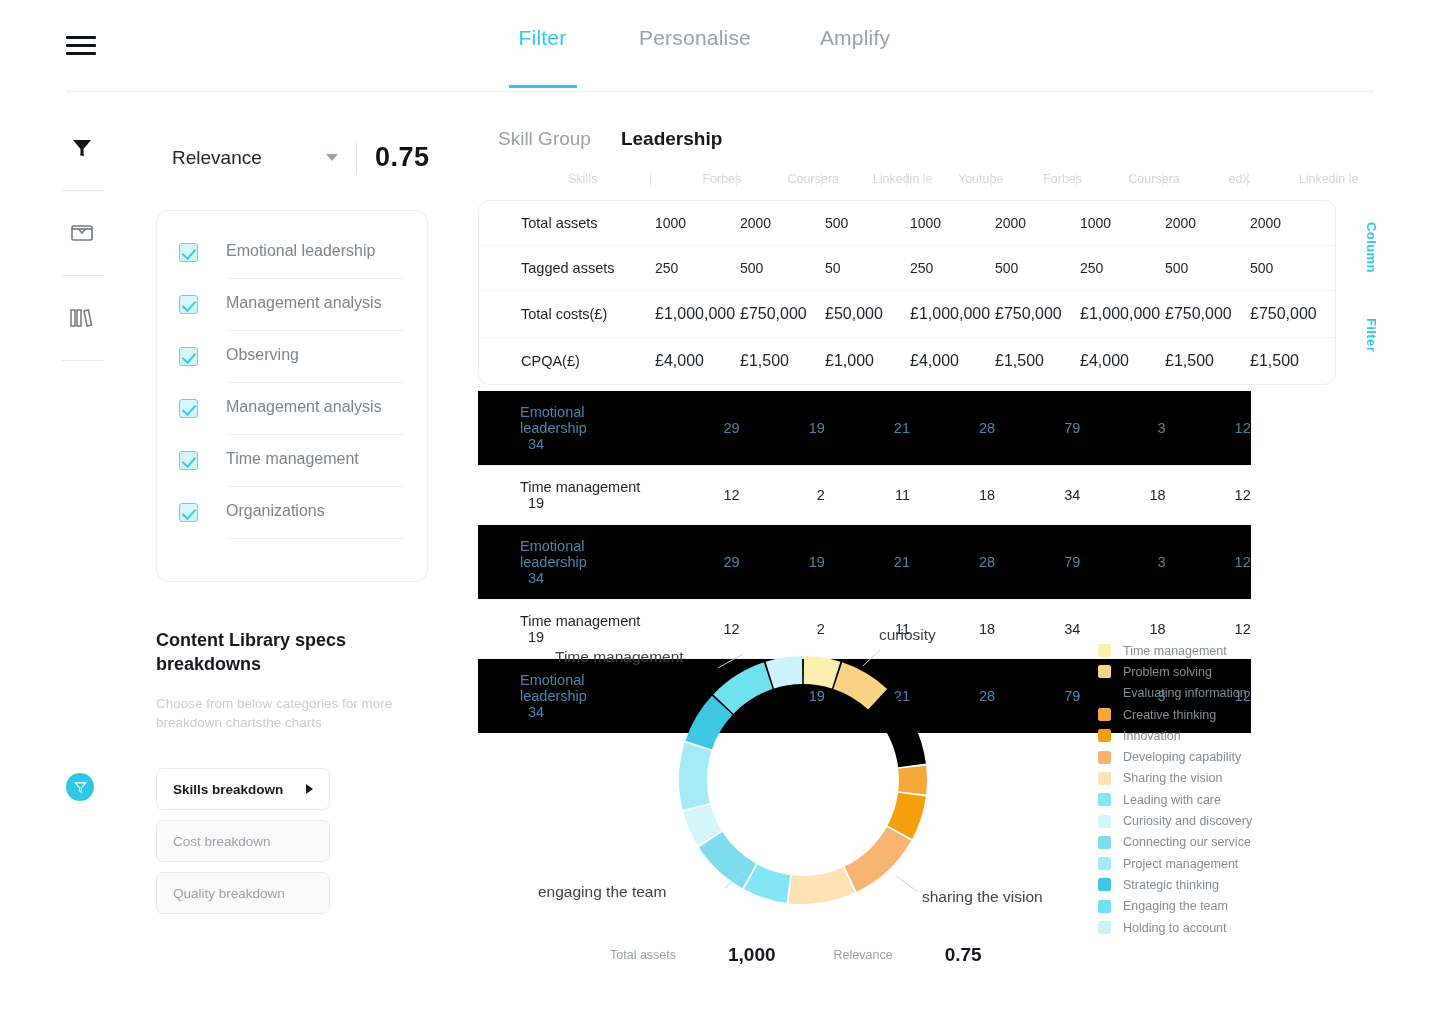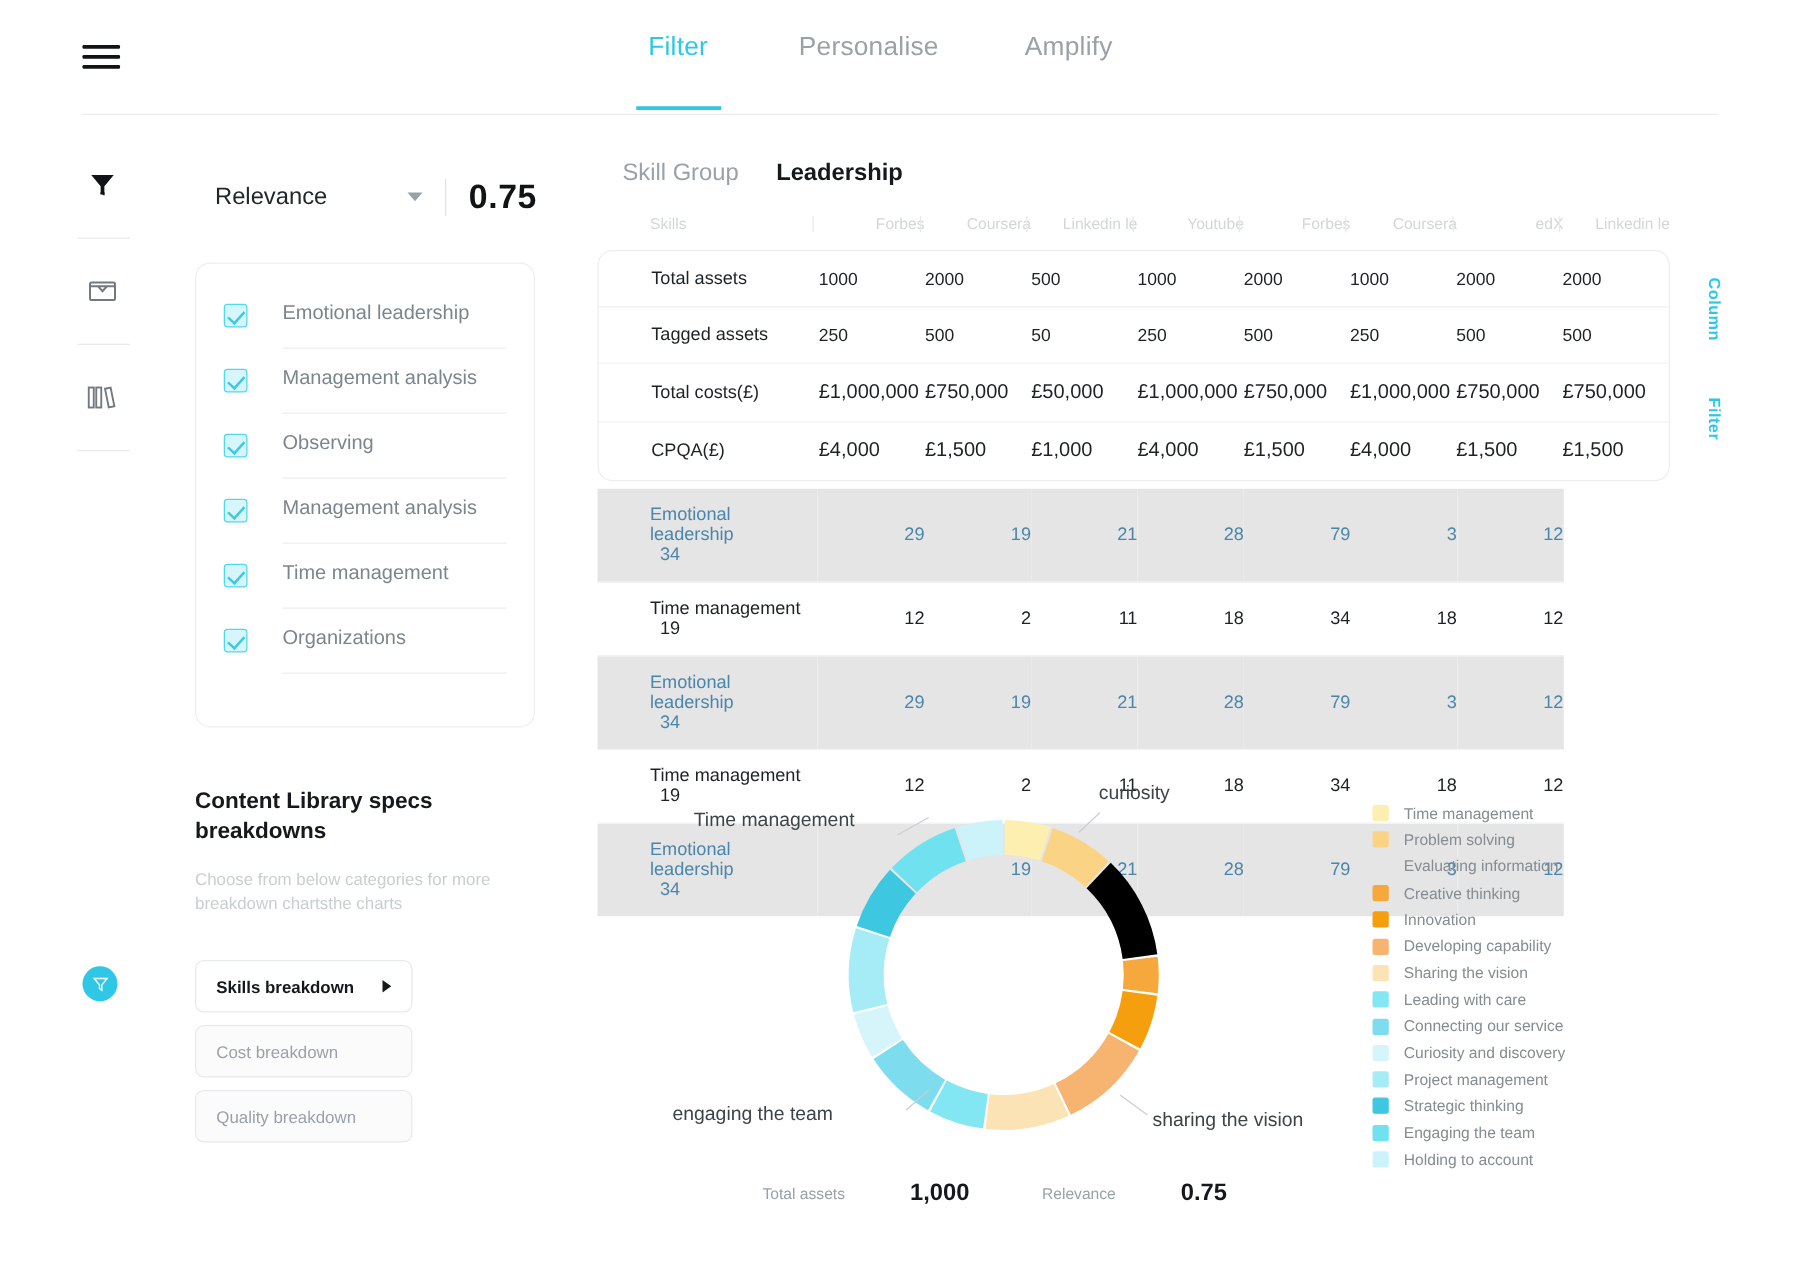--- a/index.html
+++ b/index.html
@@ -122,21 +122,21 @@
   table.grid col.cx { width: 85px; }
   .hdr th {
     font-size: 12.5px; color: #d3d7da; font-weight: normal; padding: 0 0 14px 0;
     text-align: right; position: relative; white-space: nowrap;
   }
   .hdr th.first { text-align: left; padding-left: 42px; }
   .hdr th.sep::before {
     content: ""; position: absolute; left: -4px; top: 1px;
     width: 1px; height: 13px; background: #e7eaec;
   }
-  .hdr th span.hlab { display: inline-block; }
+  .hdr th span.hlab { display: inline-block; margin-left: 48px; }
 
   .summary-box {
     border: 1px solid #eceef0; border-radius: 12px; overflow: hidden;
   }
   table.sum { width: 856px; border-collapse: collapse; table-layout: fixed; }
   table.sum col.c0 { width: 176px; }
   table.sum col.cx { width: 85px; }
   table.sum td {
     font-size: 14px; color: #1d2226; padding: 14px 0; 
     border-bottom: 1px solid #f0f2f3;
@@ -146,21 +146,21 @@
   table.sum td.money { font-size: 16px; margin-top: 39px; }
 
   table.rows { width: 858px; border-collapse: collapse; table-layout: fixed; margin-top: 6px; }
   table.rows col.c0 { width: 176px; }
   table.rows col.cx { width: 85px; }
   table.rows td {
     font-size: 14.5px; padding: 13px 0; text-align: right;
     border-bottom: 1px solid #f0f2f3;
   }
   table.rows td.first { text-align: left; padding-left: 42px; }
-  table.rows tr.alt { background: #e5e5e5; }
+  table.rows tr.alt { background: #000000; }
   table.rows tr.alt td { color: #4a86ab; }
   table.rows tr.plain td { color: #1d2226; }
   table.rows tr:last-child td { border-bottom: none; }
   table.rows td.first .nm { display: inline-block; }
   table.rows td.first .v1 { display: inline-block; margin-left: 8px; }
 
   .side-vert {
     position: absolute; left: 1364px; writing-mode: vertical-rl;
     font-size: 13px; font-weight: bold; color: #2ec8e6; letter-spacing: .4px;
     cursor: pointer;
@@ -547,28 +547,28 @@
       </div>
       <div class="leg-row">
         <div class="leg-sw" style="background: rgb(251, 227, 182); border: 1px solid rgb(251, 227, 182);"></div>
         <div class="leg-tx">Sharing the vision</div>
       </div>
       <div class="leg-row">
         <div class="leg-sw" style="background: rgb(131, 230, 243); border: 1px solid rgb(131, 230, 243);"></div>
         <div class="leg-tx">Leading with care</div>
       </div>
       <div class="leg-row">
+        <div class="leg-sw" style="background: rgb(214, 245, 251); border: 1px solid rgb(214, 245, 251);"></div>
+        <div class="leg-tx">Curiosity and discovery</div>
+      </div>
+      <div class="leg-row">
         <div class="leg-sw" style="background: rgb(125, 220, 237); border: 1px solid rgb(125, 220, 237);"></div>
         <div class="leg-tx">Connecting our service</div>
       </div>
       <div class="leg-row">
-        <div class="leg-sw" style="background: rgb(214, 245, 251); border: 1px solid rgb(214, 245, 251);"></div>
-        <div class="leg-tx">Curiosity and discovery</div>
-      </div>
-      <div class="leg-row">
         <div class="leg-sw" style="background: rgb(165, 236, 246); border: 1px solid rgb(165, 236, 246);"></div>
         <div class="leg-tx">Project management</div>
       </div>
       <div class="leg-row">
         <div class="leg-sw" style="background: rgb(62, 199, 224); border: 1px solid rgb(62, 199, 224);"></div>
         <div class="leg-tx">Strategic thinking</div>
       </div>
       <div class="leg-row">
         <div class="leg-sw" style="background: rgb(111, 225, 239); border: 1px solid rgb(111, 225, 239);"></div>
         <div class="leg-tx">Engaging the team</div>

